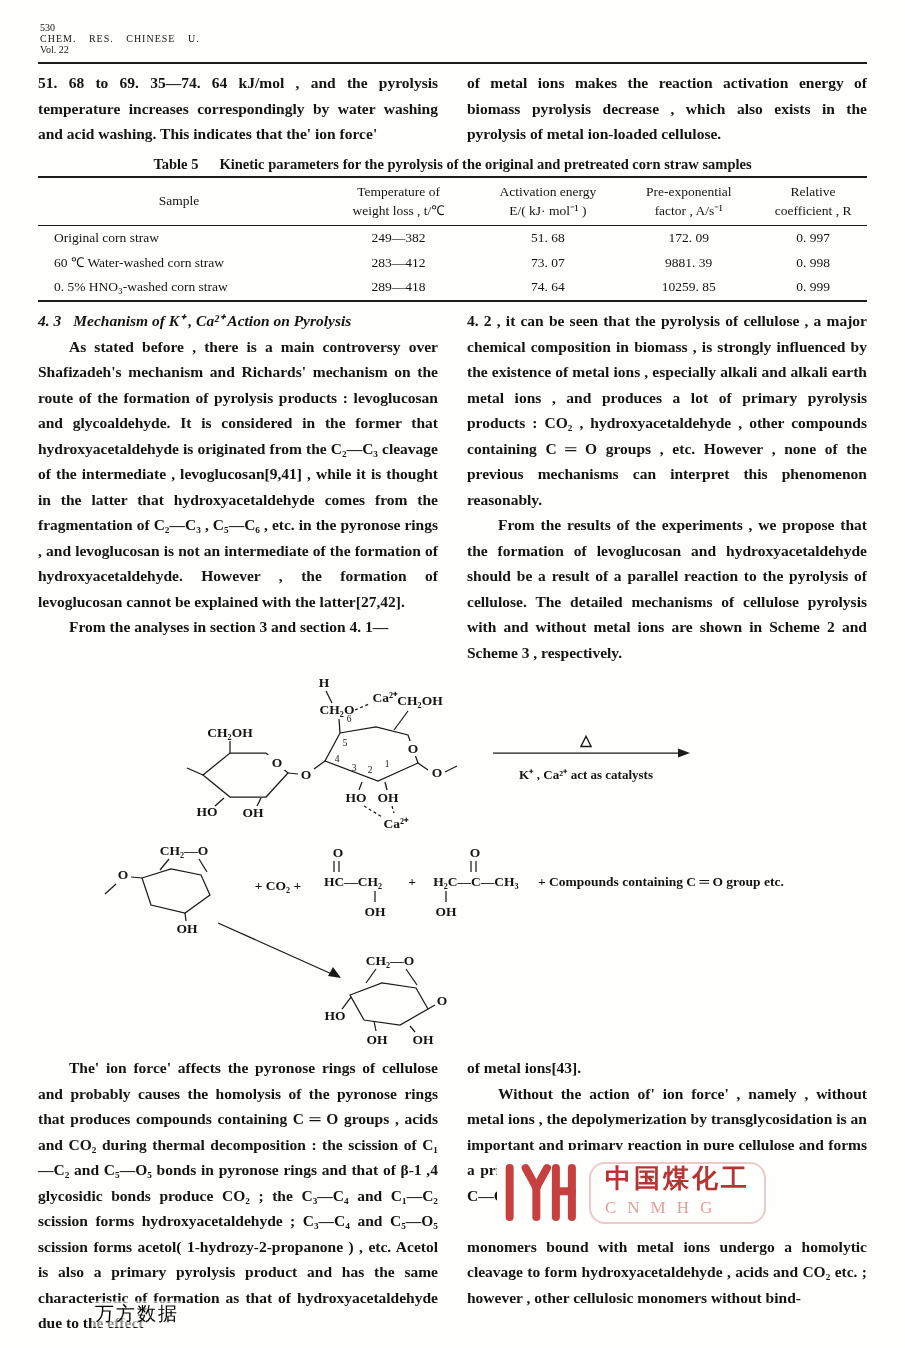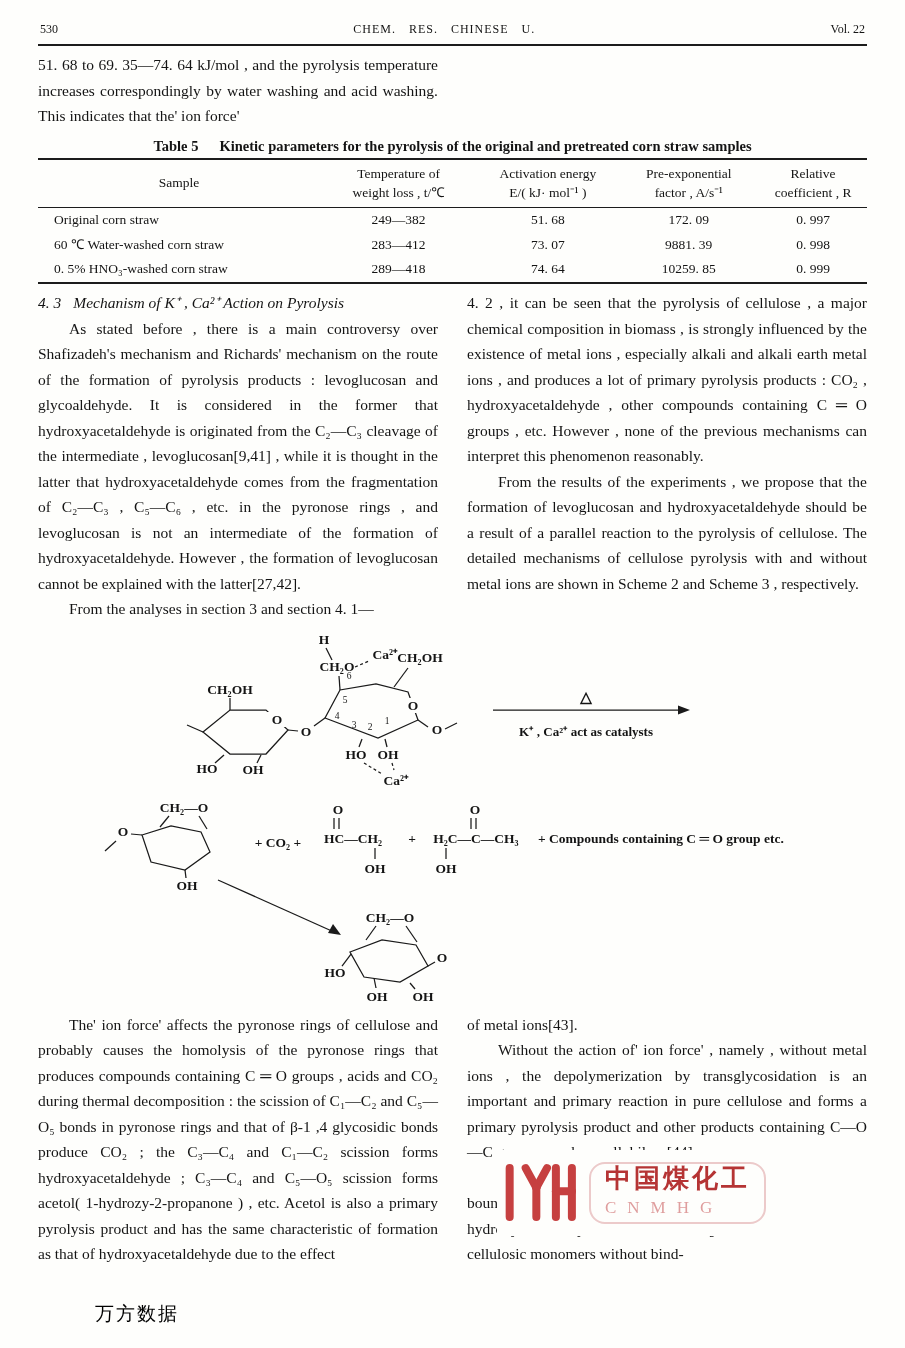--- a/index.html
+++ b/index.html
@@ -5,25 +5,25 @@
   * { margin:0; padding:0; box-sizing:border-box; }
   html,body { background:#ffffff; }
   .page {
     position:relative; width:905px; height:1348px; overflow:hidden;
     background:#fefefc; color:#141414;
     font-family:"Liberation Serif", serif;
     padding:12px 38px 0 38px;
   }
   
   .hdr { display:flex; justify-content:space-between; align-items:flex-start;
-         font-size:12px; padding:10px 2px 7px; border-bottom:2px solid #1c1c1c; }
+         font-size:10px; padding:10px 2px 7px; border-bottom:2px solid #1c1c1c;flex-direction:column; }
   .hdr .journal { word-spacing:9px; letter-spacing:1px; }
   
   .two-col { display:flex; gap:29px; }
-  .col { width:400px; }
+  .col { width:400px;font-weight:bold; }
   p.t { font-size:15.5px; line-height:25.5px; text-align:justify; }
   .ind { text-indent:2em; }
   .heading { font-style:italic; }
   .heading .hnum { margin-right:12px; }
   .mt { margin-top:6px; }
   
   .tbl-caption { text-align:center; font-weight:bold; font-size:14.5px; margin:9px 0 3px; }
   .tbl-caption .cap-label { margin-right:21px; }
   table { width:100%; border-collapse:collapse; border-top:2px solid #1c1c1c;
           border-bottom:2px solid #1c1c1c; }
@@ -65,20 +65,21 @@
 <div class="page">
 
   <div class="hdr">
     <span>530</span>
     <span class="journal">CHEM. RES. CHINESE U.</span>
     <span>Vol. 22</span>
   </div>
 
   <div class="two-col mt">
     <p class="t col">51. 68 to 69. 35—74. 64 kJ/mol , and the pyrolysis temperature increases correspondingly by water washing and acid washing. This indicates that the' ion force'</p>
+    <p class="t col">of metal ions makes the reaction activation energy of biomass pyrolysis decrease , which also exists in the pyrolysis of metal ion-loaded cellulose.</p>
   </div>
 
   <p class="tbl-caption">
     <span class="cap-label">Table 5</span><span>Kinetic parameters for the pyrolysis of the original and pretreated corn straw samples</span>
   </p>
 
   <table>
     <colgroup>
         <col class="c1">
         <col class="c2">

